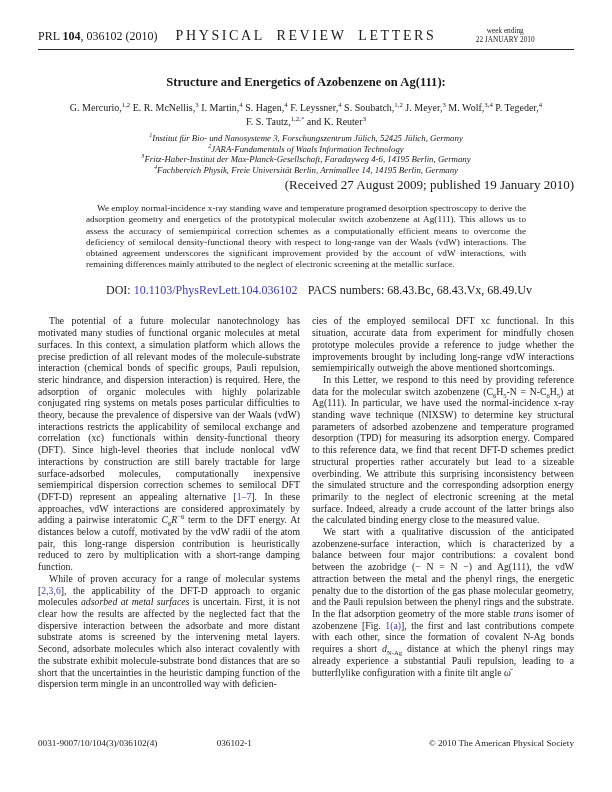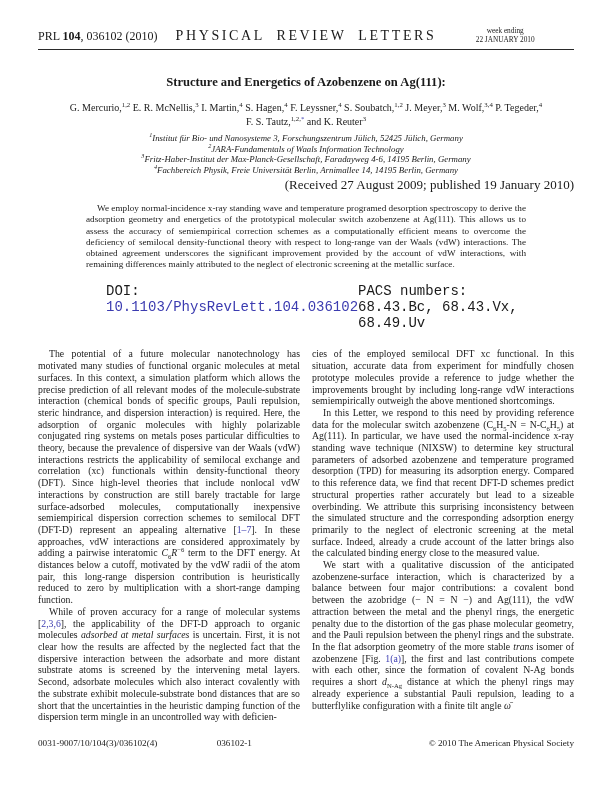--- a/index.html
+++ b/index.html
@@ -17,21 +17,21 @@
   .it{font-style:italic;}
   .lnk{color:#3b3bb0;}
   .rule{border-bottom:1px solid #2a2a2a;margin-top:5px;}
   .title{font-size:12.6px;font-weight:bold;text-align:center;line-height:15px;margin-top:25px;}
   .authors{font-size:10px;text-align:center;line-height:13.5px;margin-top:11px;}
   .authors sup{font-size:6.8px;line-height:0;}
   .affils{margin-top:5px;text-align:center;font-style:italic;font-size:8.8px;line-height:10.6px;}
   .affils sup{font-size:6.2px;line-height:0;}
   .received{text-align:right;font-size:13px;margin-top:4px;font-style:normal;}
   .abstract{margin:13px 48px 0 48px;text-align:justify;font-size:9.2px;line-height:11.2px;text-indent:11px;}
-  .doirow{margin:13px 42px 0 68px;display:flex;justify-content:space-between;font-size:14px;font-family:Liberation Mono, monospace;}
+  .doirow{margin:13px 42px 0 68px;display:flex;justify-content:space-between;font-size:12px;}
   .columns{display:flex;gap:12px;margin-top:17px;}
   .col{width:262px;text-align:justify;font-size:9.75px;line-height:11.7px;hyphens:none;}
   .para{text-indent:11px;}
   .para.noindent{text-indent:0;}
   .col sub,.col sup,.abstract sub,.abstract sup{font-size:68%;line-height:0;}
   .pfooter{position:absolute;left:38px;right:38px;bottom:44px;display:flex;font-size:9.2px;}
   .pf-left{flex:1;text-align:left;}
   .pf-center{flex:1;}
   .pf-right{flex:1;text-align:right;white-space:nowrap;}
 </style>

